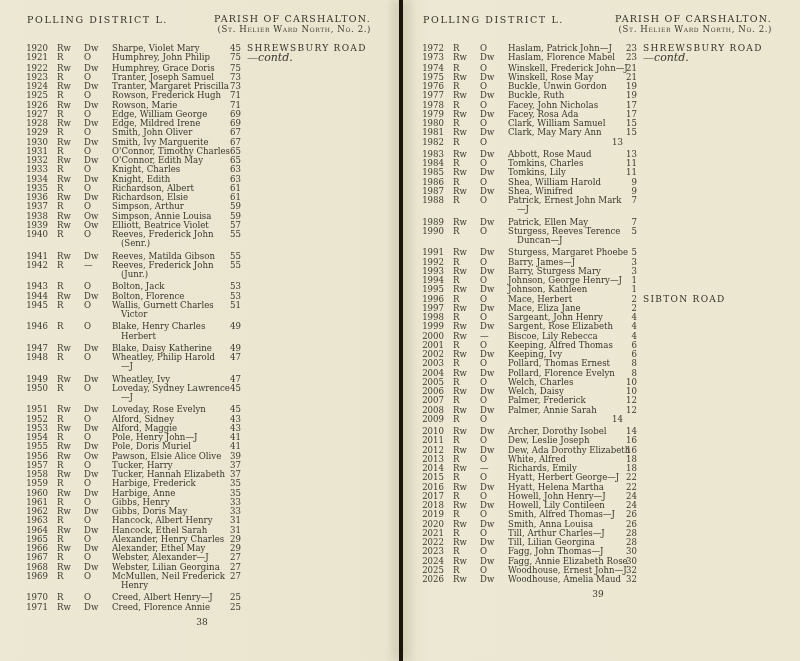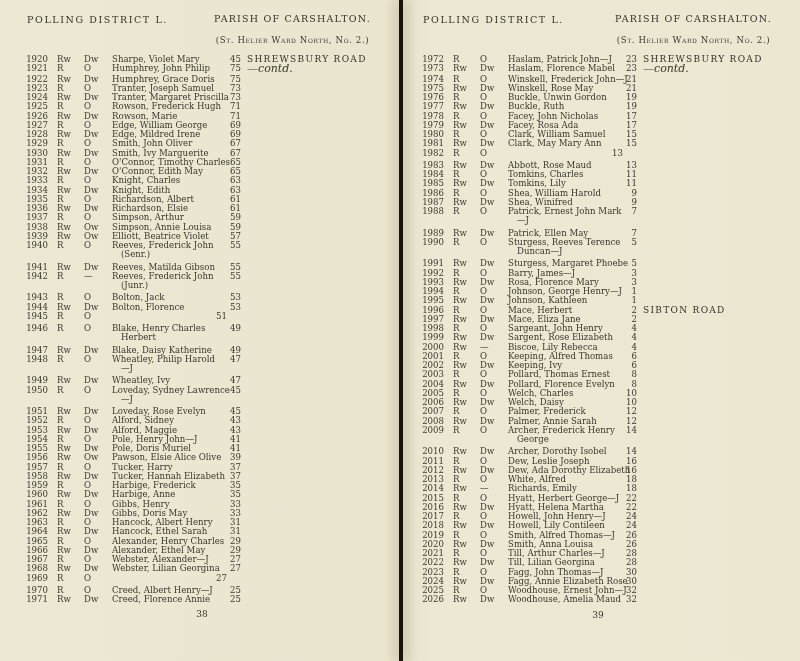--- a/index.html
+++ b/index.html
@@ -17,23 +17,23 @@
     background:#17130d;
     box-shadow:-5px 0 8px rgba(80,66,36,.25), 5px 0 8px rgba(80,66,36,.25);
   }
   .page { position:absolute; top:0; height:661px; padding-top:13px; }
   .page-left  { left:0;     width:399px; padding-left:22px; }
   .page-right { left:404px; width:396px; padding-left:14px; }
 
   .page-header { display:flex; justify-content:space-between; align-items:flex-start;
     padding-right:28px; padding-left:5px; margin-bottom:10px; }
   .district { font-size:9.5px; letter-spacing:1.6px; color:#33312a; white-space:nowrap; padding-top:1px; }
-  .parish-block { text-align:center; }
+  .parish-block { text-align:right; }
   .parish { font-size:9.5px; letter-spacing:1.2px; color:#33312a; white-space:nowrap; }
-  .ward { font-size:8.6px; letter-spacing:.6px; font-variant-caps:small-caps; color:#3a382f; white-space:nowrap; margin-top:11px; }
+  .ward { font-size:8.6px; letter-spacing:.6px; font-variant-caps:small-caps; color:#3a382f; white-space:nowrap; margin-top:0; }
 
   .rows { }
   .row { display:grid; grid-template-columns:26px 36px 28px 115px 14px 1fr;
     font-size:8.6px; line-height:9.25px; }
   .row.has-cont { margin-bottom:3px; }
   .c-no { text-align:right; }
   .c-m1 { padding-left:9px; }
   .c-m2 { }
   .c-name { white-space:nowrap; }
   .c-name .cont { display:block; padding-left:9px; }
@@ -255,20 +255,21 @@
           <span class="c-m1">Rw</span>
           <span class="c-m2">Dw</span>
           <span class="c-name"><span class="nm">Bolton, Florence</span></span>
           <span class="c-house">53</span>
           <span class="c-street"></span>
         </div>
         <div class="row has-cont">
           <span class="c-no">1945</span>
           <span class="c-m1">R</span>
           <span class="c-m2">O</span>
+          <span class="c-name"><span class="nm">Wallis, Gurnett Charles</span><span class="cont">Victor</span></span>
           <span class="c-house">51</span>
           <span class="c-street"></span>
         </div>
         <div class="row has-cont">
           <span class="c-no">1946</span>
           <span class="c-m1">R</span>
           <span class="c-m2">O</span>
           <span class="c-name"><span class="nm">Blake, Henry Charles</span><span class="cont">Herbert</span></span>
           <span class="c-house">49</span>
           <span class="c-street"></span>
@@ -446,20 +447,21 @@
           <span class="c-m1">Rw</span>
           <span class="c-m2">Dw</span>
           <span class="c-name"><span class="nm">Webster, Lilian Georgina</span></span>
           <span class="c-house">27</span>
           <span class="c-street"></span>
         </div>
         <div class="row has-cont">
           <span class="c-no">1969</span>
           <span class="c-m1">R</span>
           <span class="c-m2">O</span>
+          <span class="c-name"><span class="nm">McMullen, Neil Frederick</span><span class="cont">Henry</span></span>
           <span class="c-house">27</span>
           <span class="c-street"></span>
         </div>
         <div class="row">
           <span class="c-no">1970</span>
           <span class="c-m1">R</span>
           <span class="c-m2">O</span>
           <span class="c-name"><span class="nm">Creed, Albert Henry—J</span></span>
           <span class="c-house">25</span>
           <span class="c-street"></span>
@@ -651,21 +653,21 @@
           <span class="c-m1">R</span>
           <span class="c-m2">O</span>
           <span class="c-name"><span class="nm">Barry, James—J</span></span>
           <span class="c-house">3</span>
           <span class="c-street"></span>
         </div>
         <div class="row">
           <span class="c-no">1993</span>
           <span class="c-m1">Rw</span>
           <span class="c-m2">Dw</span>
-          <span class="c-name"><span class="nm">Rosa, Florence Mary</span></span>
+          <span class="c-name"><span class="nm">Barry, Sturgess Mary</span></span>
           <span class="c-house">3</span>
           <span class="c-street"></span>
         </div>
         <div class="row">
           <span class="c-no">1994</span>
           <span class="c-m1">R</span>
           <span class="c-m2">O</span>
           <span class="c-name"><span class="nm">Johnson, George Henry—J</span></span>
           <span class="c-house">1</span>
           <span class="c-street"></span>
@@ -779,21 +781,20 @@
           <span class="c-m1">Rw</span>
           <span class="c-m2">Dw</span>
           <span class="c-name"><span class="nm">Palmer, Annie Sarah</span></span>
           <span class="c-house">12</span>
           <span class="c-street"></span>
         </div>
         <div class="row has-cont">
           <span class="c-no">2009</span>
           <span class="c-m1">R</span>
           <span class="c-m2">O</span>
-          <span class="c-name"><span class="nm">Archer, Frederick Henry</span><span class="cont">George</span></span>
           <span class="c-house">14</span>
           <span class="c-street"></span>
         </div>
         <div class="row">
           <span class="c-no">2010</span>
           <span class="c-m1">Rw</span>
           <span class="c-m2">Dw</span>
           <span class="c-name"><span class="nm">Archer, Dorothy Isobel</span></span>
           <span class="c-house">14</span>
           <span class="c-street"></span>

